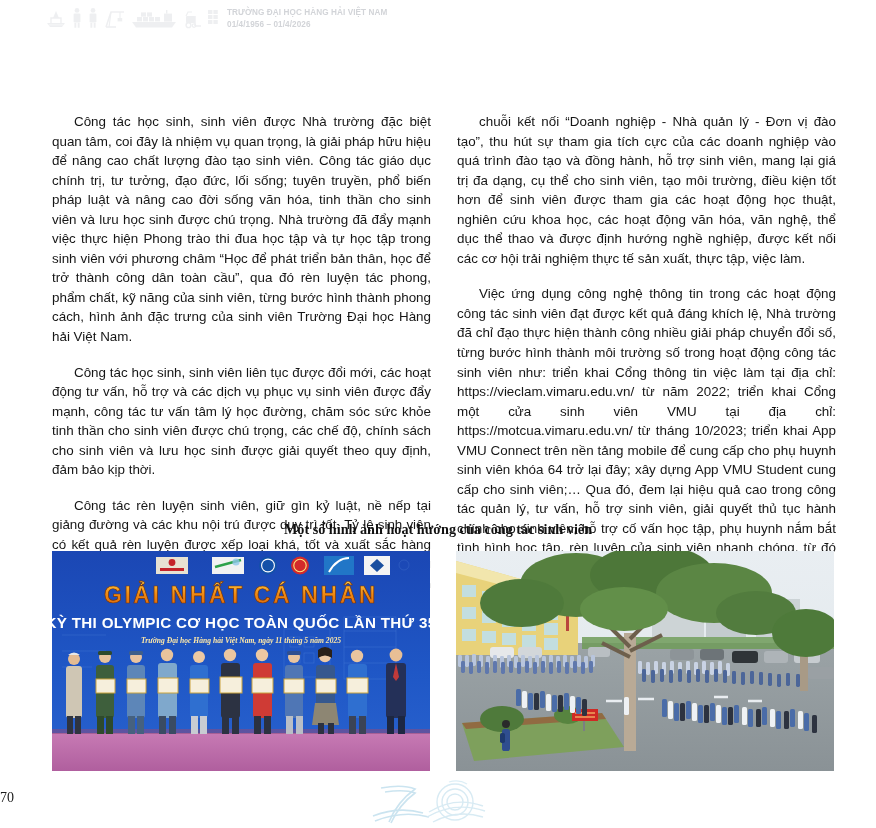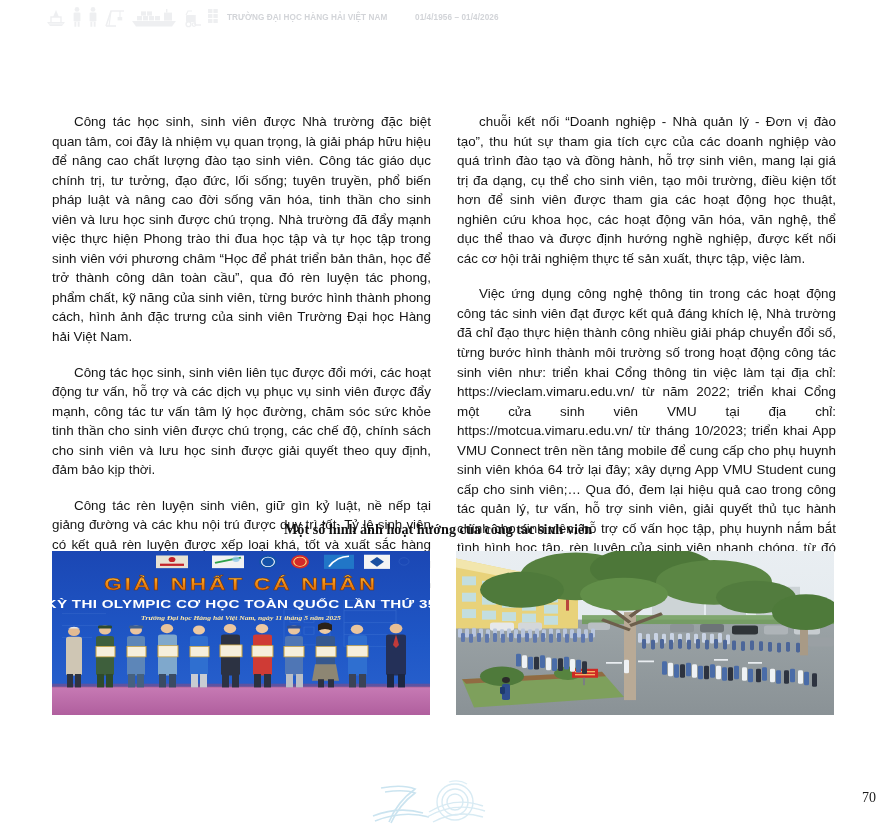--- a/index.html
+++ b/index.html
@@ -28,21 +28,21 @@
   }
   .header-icons {
     display: flex;
     align-items: flex-end;
     gap: 4px;
     opacity: 0.30;
   }
   .header-icons svg { display: block; }
   .header-titles {
     display: flex;
-    flex-direction: row;
+    flex-direction: column;
     justify-content: center;
     gap: 1px;
     padding-bottom: 1px;
   }
   .header-univ, .header-dates {
     font-family: "Liberation Sans", sans-serif;
     font-weight: bold;
     color: #d2d4d8;
     letter-spacing: 0.1px;
     white-space: nowrap;
@@ -134,21 +134,21 @@
     position: absolute;
     left: 52px;
     top: 551px;
     width: 782px;
     display: flex;
     gap: 26px;
   }
   .photo {
     position: relative;
     width: 378px;
-    height: 164px;
+    height: 220px;
     overflow: hidden;
     background: #0b2f7a;
   }
   .photo svg { display: block; width: 100%; height: 100%; }
 
   
   .page-foot {
     position: absolute;
     left: 0;
     top: 778px;
@@ -162,21 +162,21 @@
     transform: translateX(-50%);
     width: 150px;
     height: 50px;
     opacity: 0.85;
   }
   .page-number {
     position: absolute;
     left: 0;
     top: 12px;
     width: 876px;
-    text-align: right;
+    text-align: left;
     font-family: "Liberation Serif", serif;
     font-size: 14px;
     color: #1a1a1a;
   }
 </style>
 </head>
 <body>
 
 <div class="page">
 

